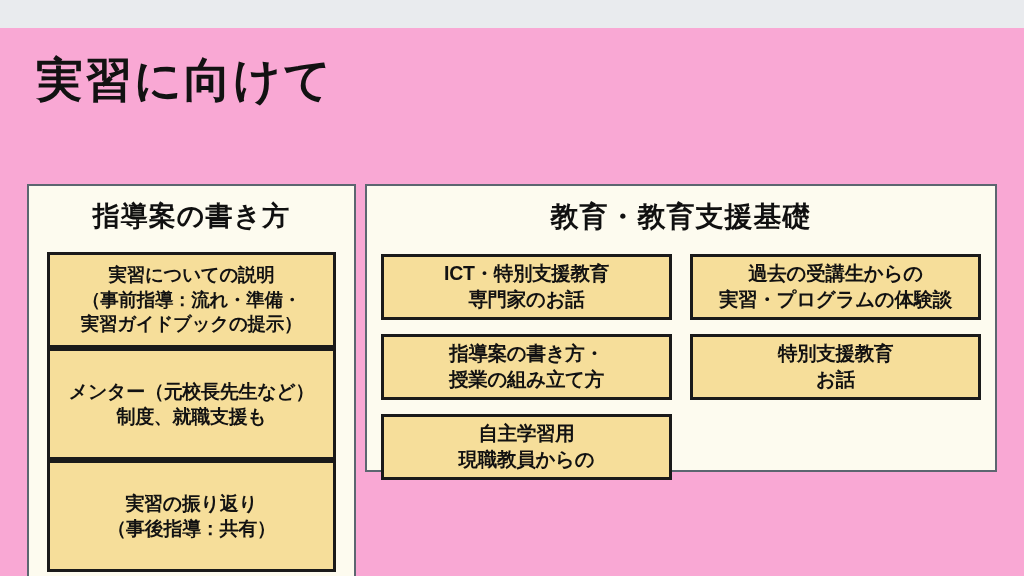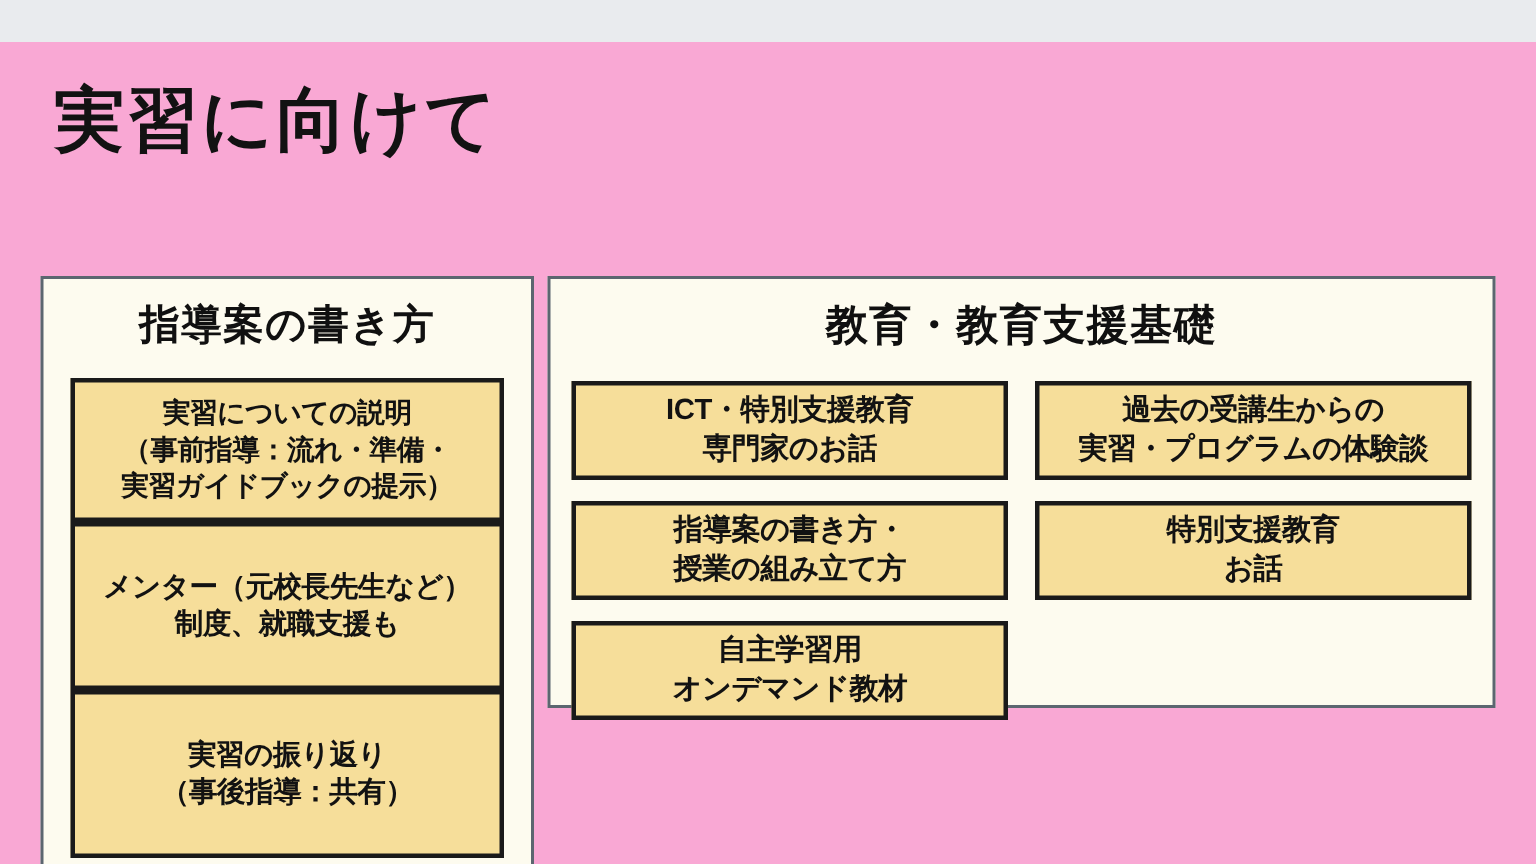--- a/index.html
+++ b/index.html
@@ -178,17 +178,17 @@
     <div class="cards-grid">
       <div class="card">ICT・特別支援教育
 専門家のお話</div>
       <div class="card">過去の受講生からの
 実習・プログラムの体験談</div>
       <div class="card">指導案の書き方・
 授業の組み立て方</div>
       <div class="card">特別支援教育
 お話</div>
       <div class="card">自主学習用
-オンデマンド教材</div>
+現職教員からの</div>
     </div>
   </div>
 
 </div>
 
 </body></html>

